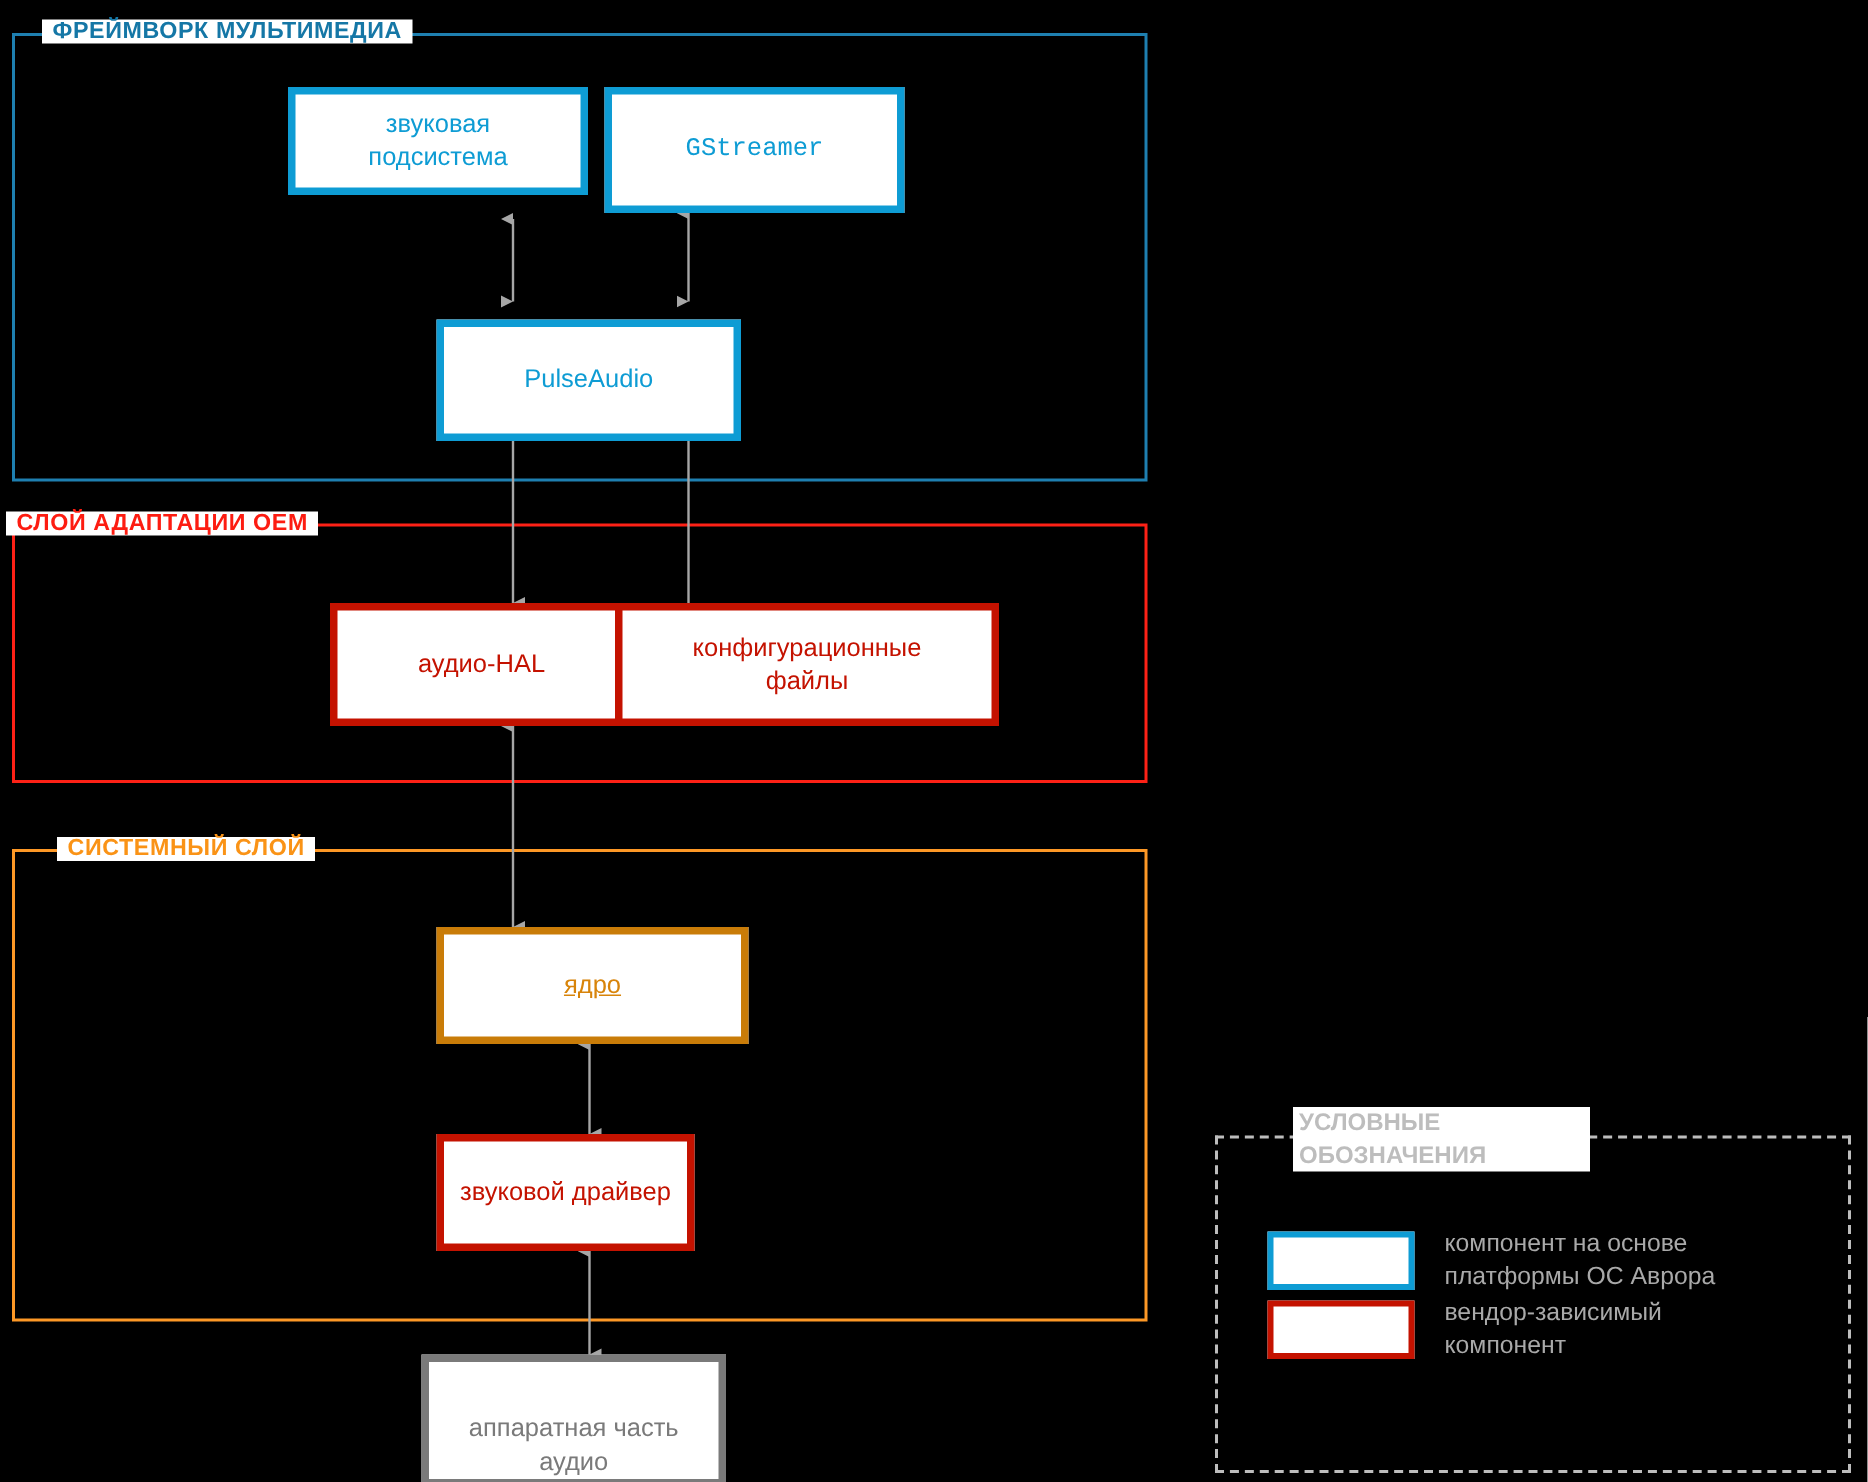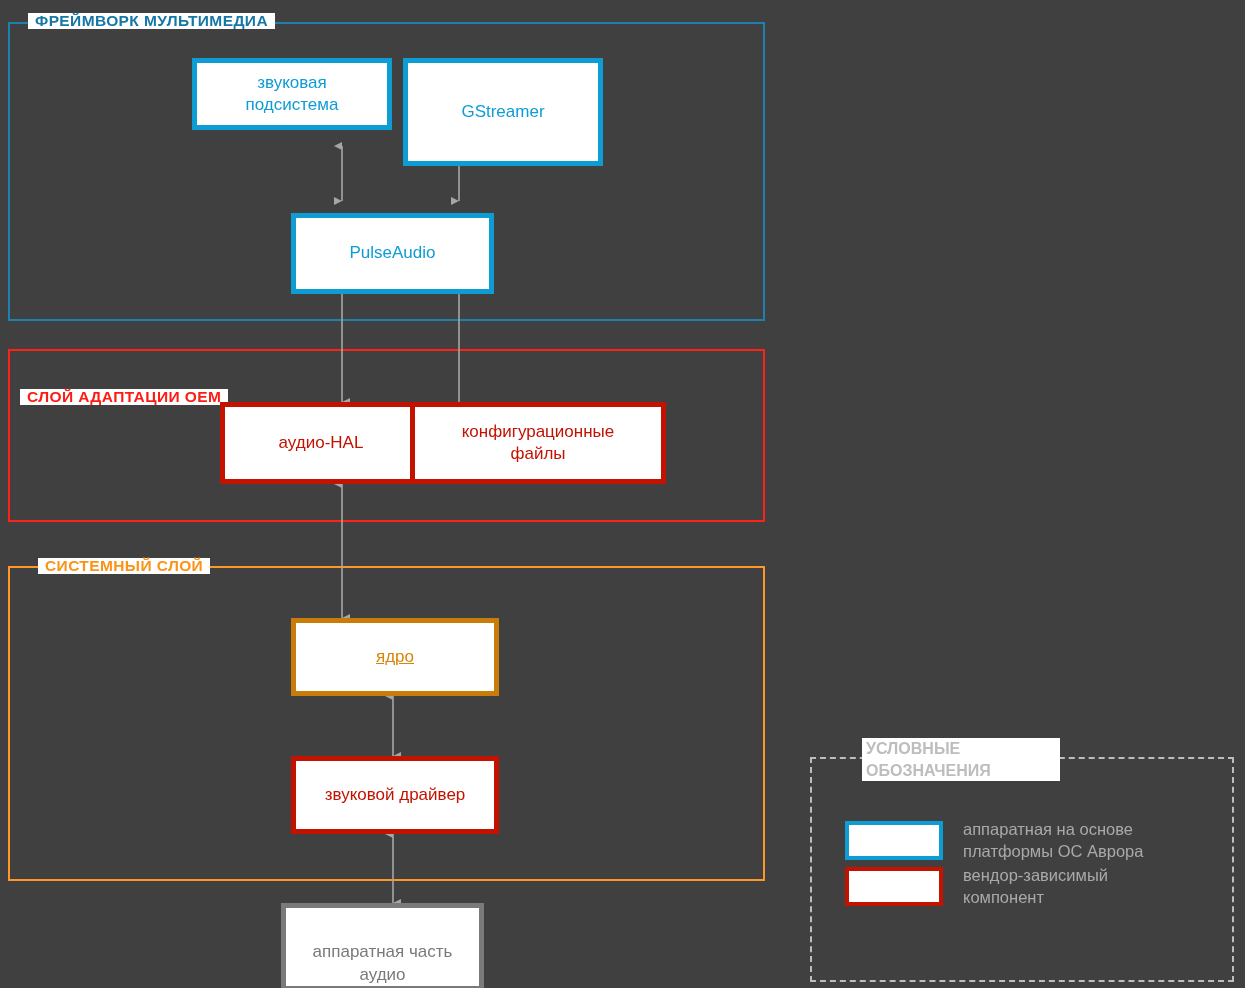--- a/index.html
+++ b/index.html
@@ -7,21 +7,21 @@
     padding: 0;
     background: #ffffff;
   }
   body {
     font-family: "Liberation Sans", sans-serif;
   }
   #canvas {
     position: relative;
     width: 1245px;
     height: 988px;
-    background: #404040;
+    background: #000000;
     overflow: hidden;
   }
 
   
   .layer-frame {
     position: absolute;
     box-sizing: border-box;
     background: transparent;
   }
   .layer-title {
@@ -44,23 +44,22 @@
     left: 28px; top: 13px;
     color: #1577A6;
   }
 
   #frame-oem {
     left: 8px; top: 349px;
     width: 757px; height: 173px;
     border: 2px solid #FD2116;
   }
   #title-oem {
-    left: 20px; top: 341px;
+    left: 4px; top: 341px;
     color: #FD1C11;
-    margin-top: 48px;
   }
 
   #frame-system {
     left: 8px; top: 566px;
     width: 757px; height: 315px;
     border: 2px solid #FD9826;
   }
   #title-system {
     left: 38px; top: 558px;
     color: #FA9316;
@@ -91,26 +90,26 @@
     border: 5px solid #C97C08;
     color: #D8840A;
     text-decoration: underline;
   }
   .node-hw {
     border: 5px solid #7A7A7A;
     color: #7A7A7A;
   }
 
   #node-sound-subsystem { left: 192px; top: 58px;  width: 200px; height: 72px; }
-  #node-gstreamer       { left: 403px; top: 58px;  width: 200px; height: 108px; }
+  #node-gstreamer       { left: 403px; top: 58px;  width: 200px; height: 84px; font-family: Liberation Mono, monospace; }
   #node-pulseaudio      { left: 291px; top: 213px; width: 203px; height: 81px; }
   #node-audio-hal       { left: 190px; top: 402px; width: 202px; height: 82px; margin-left: 30px; }
   #node-config-files    { left: 410px; top: 402px; width: 256px; height: 82px; }
   #node-kernel          { left: 291px; top: 618px; width: 208px; height: 78px; }
-  #node-sound-driver    { left: 291px; top: 756px; width: 208px; height: 78px; }
+  #node-sound-driver    { left: 291px; top: 756px; width: 172px; height: 78px; }
   #node-audio-hardware  { left: 281px; top: 903px; width: 203px; height: 88px; align-items: flex-end; }
 
   
   .conn {
     position: absolute;
     z-index: 1;
   }
   .conn svg { display: block; overflow: visible; }
 
   
@@ -234,21 +233,21 @@
     <span style="white-space:pre-line">аппаратная часть
 аудио</span>
   </div>
 
   <div id="legend-box"></div>
   <div id="legend-title" style="white-space:pre-line">УСЛОВНЫЕ
 ОБОЗНАЧЕНИЯ</div>
 
   <div class="legend-row" id="legend-row-0">
     <div class="legend-swatch swatch-aurora"></div>
-    <div class="legend-label">аппаратная на основе
+    <div class="legend-label">компонент на основе
 платформы ОС Аврора</div>
   </div>
 
   <div class="legend-row" id="legend-row-1">
     <div class="legend-swatch swatch-vendor"></div>
     <div class="legend-label">вендор-зависимый
 компонент</div>
   </div>
 
 </div>

